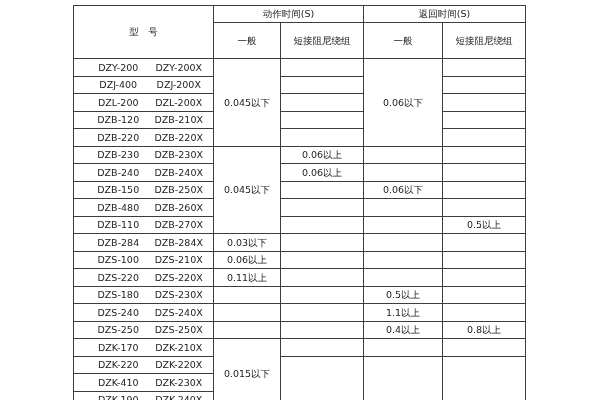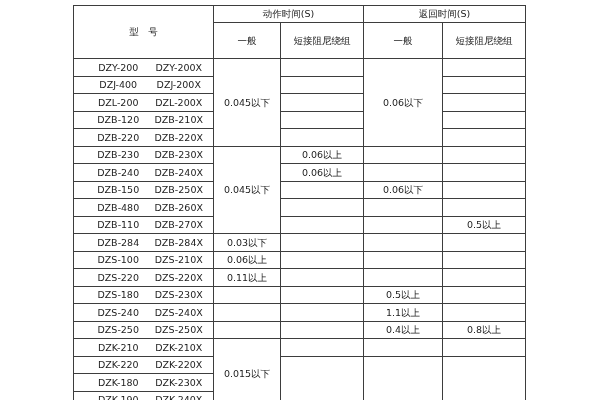--- a/index.html
+++ b/index.html
@@ -255,21 +255,21 @@
             </div>
           </td>
         <td></td>
         <td></td>
         <td>0.4以上</td>
         <td>0.8以上</td>
       </tr>
       <tr class="data">
         <td>
             <div class="model-wrap">
-              <span class="m-left">DZK-210</span>
+              <span class="m-left">DZK-170</span>
               <span class="m-right">DZK-210X</span>
             </div>
           </td>
         <td rowspan="4">0.015以下</td>
         <td></td>
         <td></td>
         <td></td>
       </tr>
       <tr class="data">
         <td>
@@ -278,21 +278,21 @@
               <span class="m-right">DZK-220X</span>
             </div>
           </td>
         <td rowspan="3"></td>
         <td rowspan="3"></td>
         <td rowspan="3"></td>
       </tr>
       <tr class="data">
         <td>
             <div class="model-wrap">
-              <span class="m-left">DZK-180</span>
+              <span class="m-left">DZK-410</span>
               <span class="m-right">DZK-230X</span>
             </div>
           </td>
       </tr>
       <tr class="data">
         <td>
             <div class="model-wrap">
               <span class="m-left">DZK-190</span>
               <span class="m-right">DZK-240X</span>
             </div>

